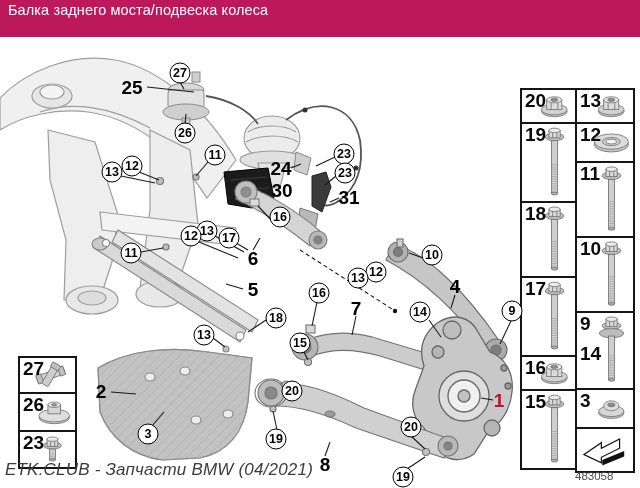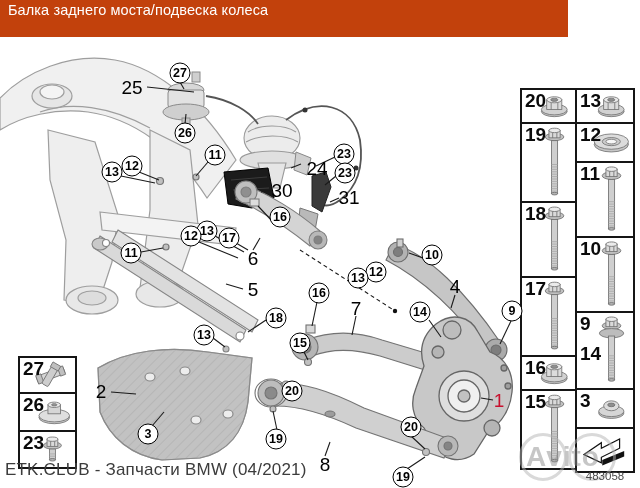--- a/index.html
+++ b/index.html
@@ -1,43 +1,43 @@
 <!DOCTYPE html>
 <html><head>
 <meta charset="utf-8">
 <style>
   html,body{margin:0;padding:0;background:#888;}
   .screen{position:relative;width:640px;height:488px;background:#fff;overflow:hidden;
           font-family:"Liberation Sans",sans-serif;}
   
-  .topbar{position:absolute;left:0;top:0;width:568px;height:37px;background:#c2410c;color:#fff;z-index:6;}
+  .topbar{position:absolute;left:0;top:0;width:640px;height:37px;background:#be185d;color:#fff;z-index:6;}
   .topbar .t1{position:absolute;left:8px;top:2px;font-size:14.5px;letter-spacing:.1px;}
   .topbar .t2{position:absolute;left:8px;top:20px;font-size:13.5px;}
   .reddot{position:absolute;left:497px;top:32px;width:5px;height:5px;background:#8d1a2c;border-radius:50%;opacity:.85;}
   
   svg.art{position:absolute;left:0;top:0;z-index:1;}
   
   .callout{position:absolute;transform:translate(-50%,-50%);z-index:4;color:#000;cursor:pointer;
            font-family:"Liberation Sans",sans-serif;line-height:1;}
   .callout.circle{width:21px;height:21px;border:1.7px solid #000;border-radius:50%;background:#fff;
            font-size:12.5px;font-weight:bold;display:flex;align-items:center;justify-content:center;box-sizing:border-box;}
-  .callout.bold{font-size:19px;font-weight:normal;}
+  .callout.bold{font-size:19px;font-weight:bold;}
   
   .cell{position:absolute;background:#fff;border:2px solid #151515;box-sizing:border-box;z-index:3;}
   .cellnum{position:absolute;left:3px;top:0px;font-size:19px;font-weight:bold;color:#0a0a0a;z-index:2;}
   .cellnum.second{top:30px;}
   .cellicon{position:absolute;left:0;top:0;right:0;bottom:0;}
   .cellicon svg{display:block;}
   
   .watermark{position:absolute;left:510px;top:424px;width:130px;height:64px;z-index:5;pointer-events:none;opacity:.5;}
   .wm-c{position:absolute;width:42px;height:42px;border:3px solid #b4b4b4;border-radius:50%;top:9px;}
   .wm-c.c1{left:9px;} .wm-c.c2{left:58px;}
   .wm-t{position:absolute;left:16px;top:17px;font-size:28px;font-weight:bold;color:#8f8f8f;letter-spacing:1px;}
-  .diagid{position:absolute;left:575px;top:470px;width:60px;text-align:center;font-size:11.5px;color:#4a4a4a;z-index:6;}
-  .footer{position:absolute;left:5px;top:460px;font-size:17px;color:#3c3c3c;z-index:6;letter-spacing:.2px;}
+  .diagid{position:absolute;left:575px;top:470px;width:60px;font-size:11.5px;color:#4a4a4a;z-index:6;}
+  .footer{position:absolute;left:5px;top:460px;font-size:17px;color:#3c3c3c;z-index:6;letter-spacing:.2px;font-style:italic;}
 </style>
 </head>
 <body>
 
 <div class="screen">
 
   <div class="topbar">
     <div class="t1">Балка заднего моста/подвеска колеса</div>
   </div>
   <div class="reddot"></div>
@@ -225,21 +225,21 @@
       <div class="callout circle" style="left: 420px; top: 312px;">14</div>
       <div class="callout circle" style="left: 276px; top: 318px;">18</div>
       <div class="callout circle" style="left: 204px; top: 335px;">13</div>
       <div class="callout circle" style="left: 300px; top: 343px;">15</div>
       <div class="callout circle" style="left: 292px; top: 391px;">20</div>
       <div class="callout circle" style="left: 148px; top: 434px;">3</div>
       <div class="callout circle" style="left: 411px; top: 427px;">20</div>
       <div class="callout circle" style="left: 276px; top: 439px;">19</div>
       <div class="callout circle" style="left: 403px; top: 477px;">19</div>
       <div class="callout bold" style="left: 132px; top: 87px;">25</div>
-      <div class="callout bold" style="left: 281px; top: 168px; margin-left: 36px;">24</div>
+      <div class="callout bold" style="left: 281px; top: 168px;">24</div>
       <div class="callout bold" style="left: 282px; top: 190px;">30</div>
       <div class="callout bold" style="left: 349px; top: 197px;">31</div>
       <div class="callout bold" style="left: 253px; top: 258px;">6</div>
       <div class="callout bold" style="left: 253px; top: 289px;">5</div>
       <div class="callout bold" style="left: 455px; top: 286px;">4</div>
       <div class="callout bold" style="left: 356px; top: 308px;">7</div>
       <div class="callout bold" style="left: 101px; top: 391px;">2</div>
       <div class="callout bold" style="left: 325px; top: 464px;">8</div>
       <div class="callout bold" style="left: 499px; top: 400px; color: rgb(200, 16, 46);">1</div>
     </div>
@@ -569,21 +569,16 @@
           <svg width="56" height="42" viewBox="0 0 60 46">
             <g stroke="#6f6f6f" stroke-width="0.9" fill="none">
               <path d="M7,28 L26,15 L26,21 L46,11 L46,21 L26,31 L26,37 Z" fill="#fdfdfd" stroke="#111" stroke-width="1.3"></path>
               <path d="M27,34 L51,24 L51,30 L27,40 Z" fill="#111" stroke="none"></path>
             </g>
           </svg>
         </span>
       </div>
     </div>
 
-  <div class="watermark">
-    <div class="wm-c c1"></div>
-    <div class="wm-c c2"></div>
-    <span class="wm-t">Avito</span>
-  </div>
 
   <div class="diagid">483058</div>
   <div class="footer">ETK.CLUB - Запчасти BMW (04/2021)</div>
 </div>
 
 </body></html>

